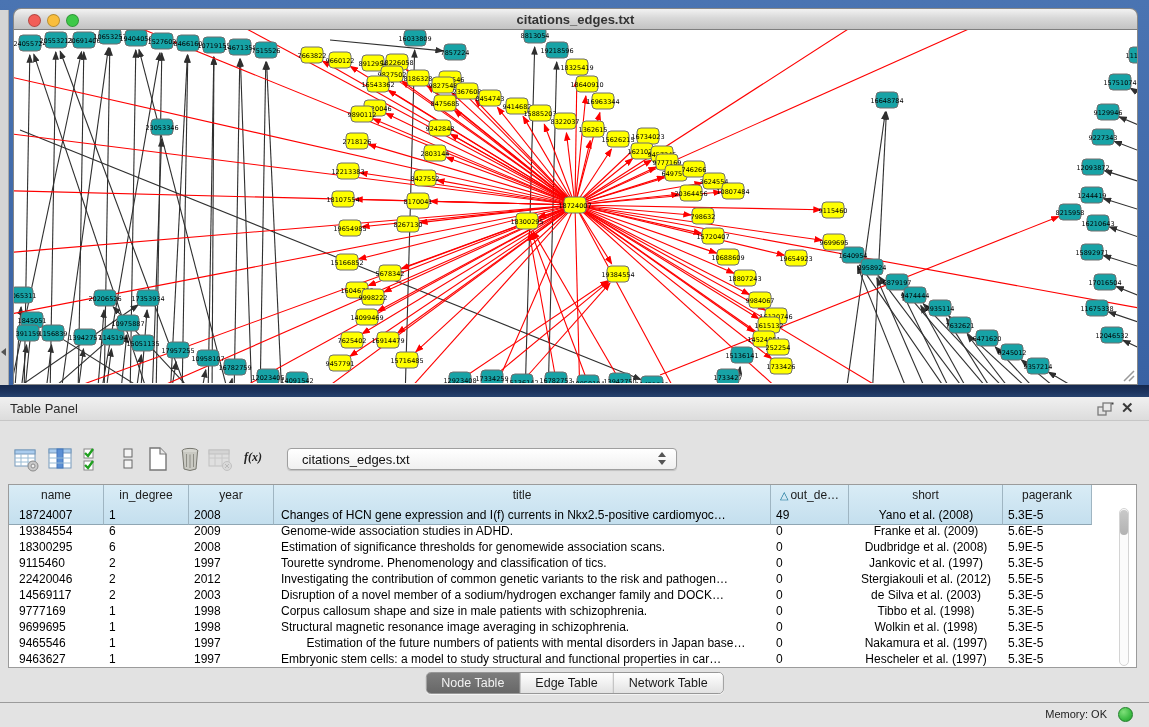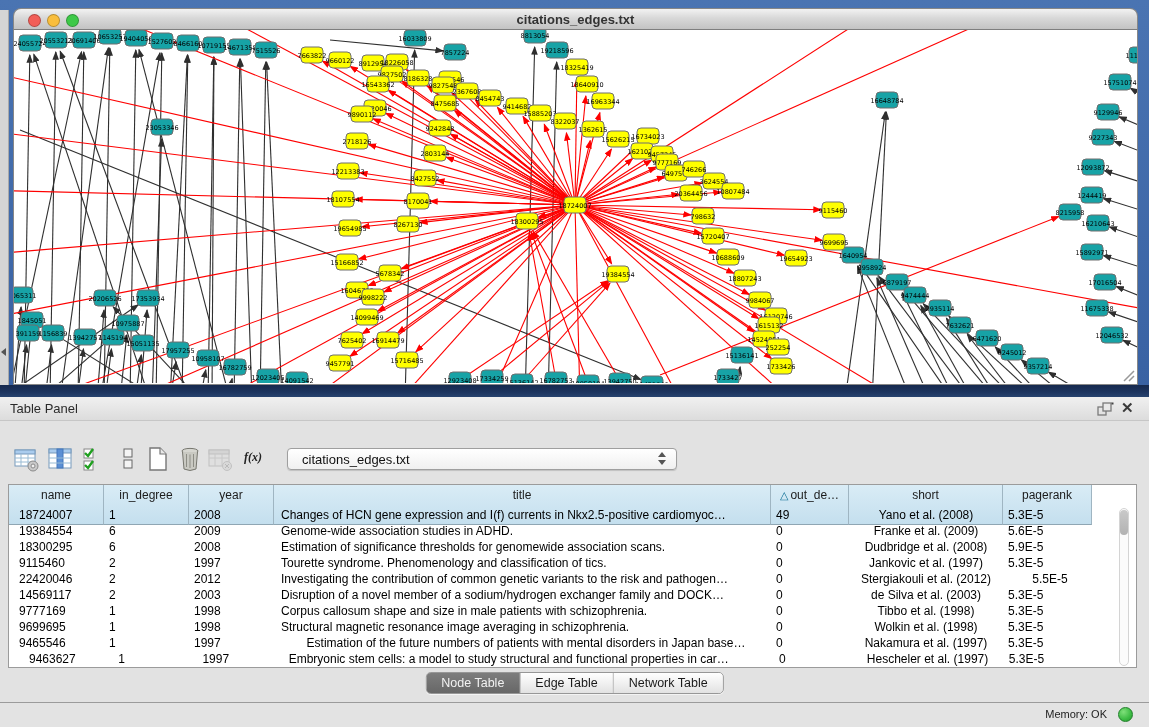--- a/index.html
+++ b/index.html
@@ -654,21 +654,21 @@
             <div class="tcell" style="width: 154px; text-align: center; padding-left: 0px;">Jankovic et al. (1997)</div>
             <div class="tcell" style="width: 89px; text-align: left; padding-left: 5px;">5.3E-5</div>
           </div>
           <div class="trow" style="top: 87px;">
             <div class="tcell" style="width: 95px; text-align: left; padding-left: 10px;">22420046</div>
             <div class="tcell" style="width: 85px; text-align: left; padding-left: 5px;">2</div>
             <div class="tcell" style="width: 85px; text-align: left; padding-left: 5px;">2012</div>
             <div class="tcell" style="width: 497px; text-align: left; padding-left: 7px;">Investigating the contribution of common genetic variants to the risk and pathogen…</div>
             <div class="tcell" style="width: 78px; text-align: left; padding-left: 5px;">0</div>
             <div class="tcell" style="width: 154px; text-align: center; padding-left: 0px;">Stergiakouli et al. (2012)</div>
-            <div class="tcell" style="width: 89px; text-align: center; padding-left: 5px;">5.5E-5</div>
+            <div class="tcell" style="width: 89px; text-align: left; padding-left: 5px;">5.5E-5</div>
           </div>
           <div class="trow" style="top: 103px;">
             <div class="tcell" style="width: 95px; text-align: left; padding-left: 10px;">14569117</div>
             <div class="tcell" style="width: 85px; text-align: left; padding-left: 5px;">2</div>
             <div class="tcell" style="width: 85px; text-align: left; padding-left: 5px;">2003</div>
             <div class="tcell" style="width: 497px; text-align: left; padding-left: 7px;">Disruption of a novel member of a sodium/hydrogen exchanger family and DOCK…</div>
             <div class="tcell" style="width: 78px; text-align: left; padding-left: 5px;">0</div>
             <div class="tcell" style="width: 154px; text-align: center; padding-left: 0px;">de Silva et al. (2003)</div>
             <div class="tcell" style="width: 89px; text-align: left; padding-left: 5px;">5.3E-5</div>
           </div>
@@ -693,21 +693,21 @@
           <div class="trow" style="top: 151px;">
             <div class="tcell" style="width: 95px; text-align: left; padding-left: 10px;">9465546</div>
             <div class="tcell" style="width: 85px; text-align: left; padding-left: 5px;">1</div>
             <div class="tcell" style="width: 85px; text-align: left; padding-left: 5px;">1997</div>
             <div class="tcell" style="width: 497px; text-align: center; padding-left: 7px;">Estimation of the future numbers of patients with mental disorders in Japan base…</div>
             <div class="tcell" style="width: 78px; text-align: left; padding-left: 5px;">0</div>
             <div class="tcell" style="width: 154px; text-align: center; padding-left: 0px;">Nakamura et al. (1997)</div>
             <div class="tcell" style="width: 89px; text-align: left; padding-left: 5px;">5.3E-5</div>
           </div>
           <div class="trow" style="top: 167px;">
-            <div class="tcell" style="width: 95px; text-align: left; padding-left: 10px; margin-left: 10px;">9463627</div>
+            <div class="tcell" style="width: 95px; text-align: left; padding-left: 10px;">9463627</div>
             <div class="tcell" style="width: 85px; text-align: left; padding-left: 5px;">1</div>
             <div class="tcell" style="width: 85px; text-align: left; padding-left: 5px;">1997</div>
             <div class="tcell" style="width: 497px; text-align: left; padding-left: 7px;">Embryonic stem cells: a model to study structural and functional properties in car…</div>
             <div class="tcell" style="width: 78px; text-align: left; padding-left: 5px;">0</div>
             <div class="tcell" style="width: 154px; text-align: center; padding-left: 0px;">Hescheler et al. (1997)</div>
             <div class="tcell" style="width: 89px; text-align: left; padding-left: 5px;">5.3E-5</div>
           </div>
         </div>
       <div id="vscroll">
         <div class="thumb"></div>

